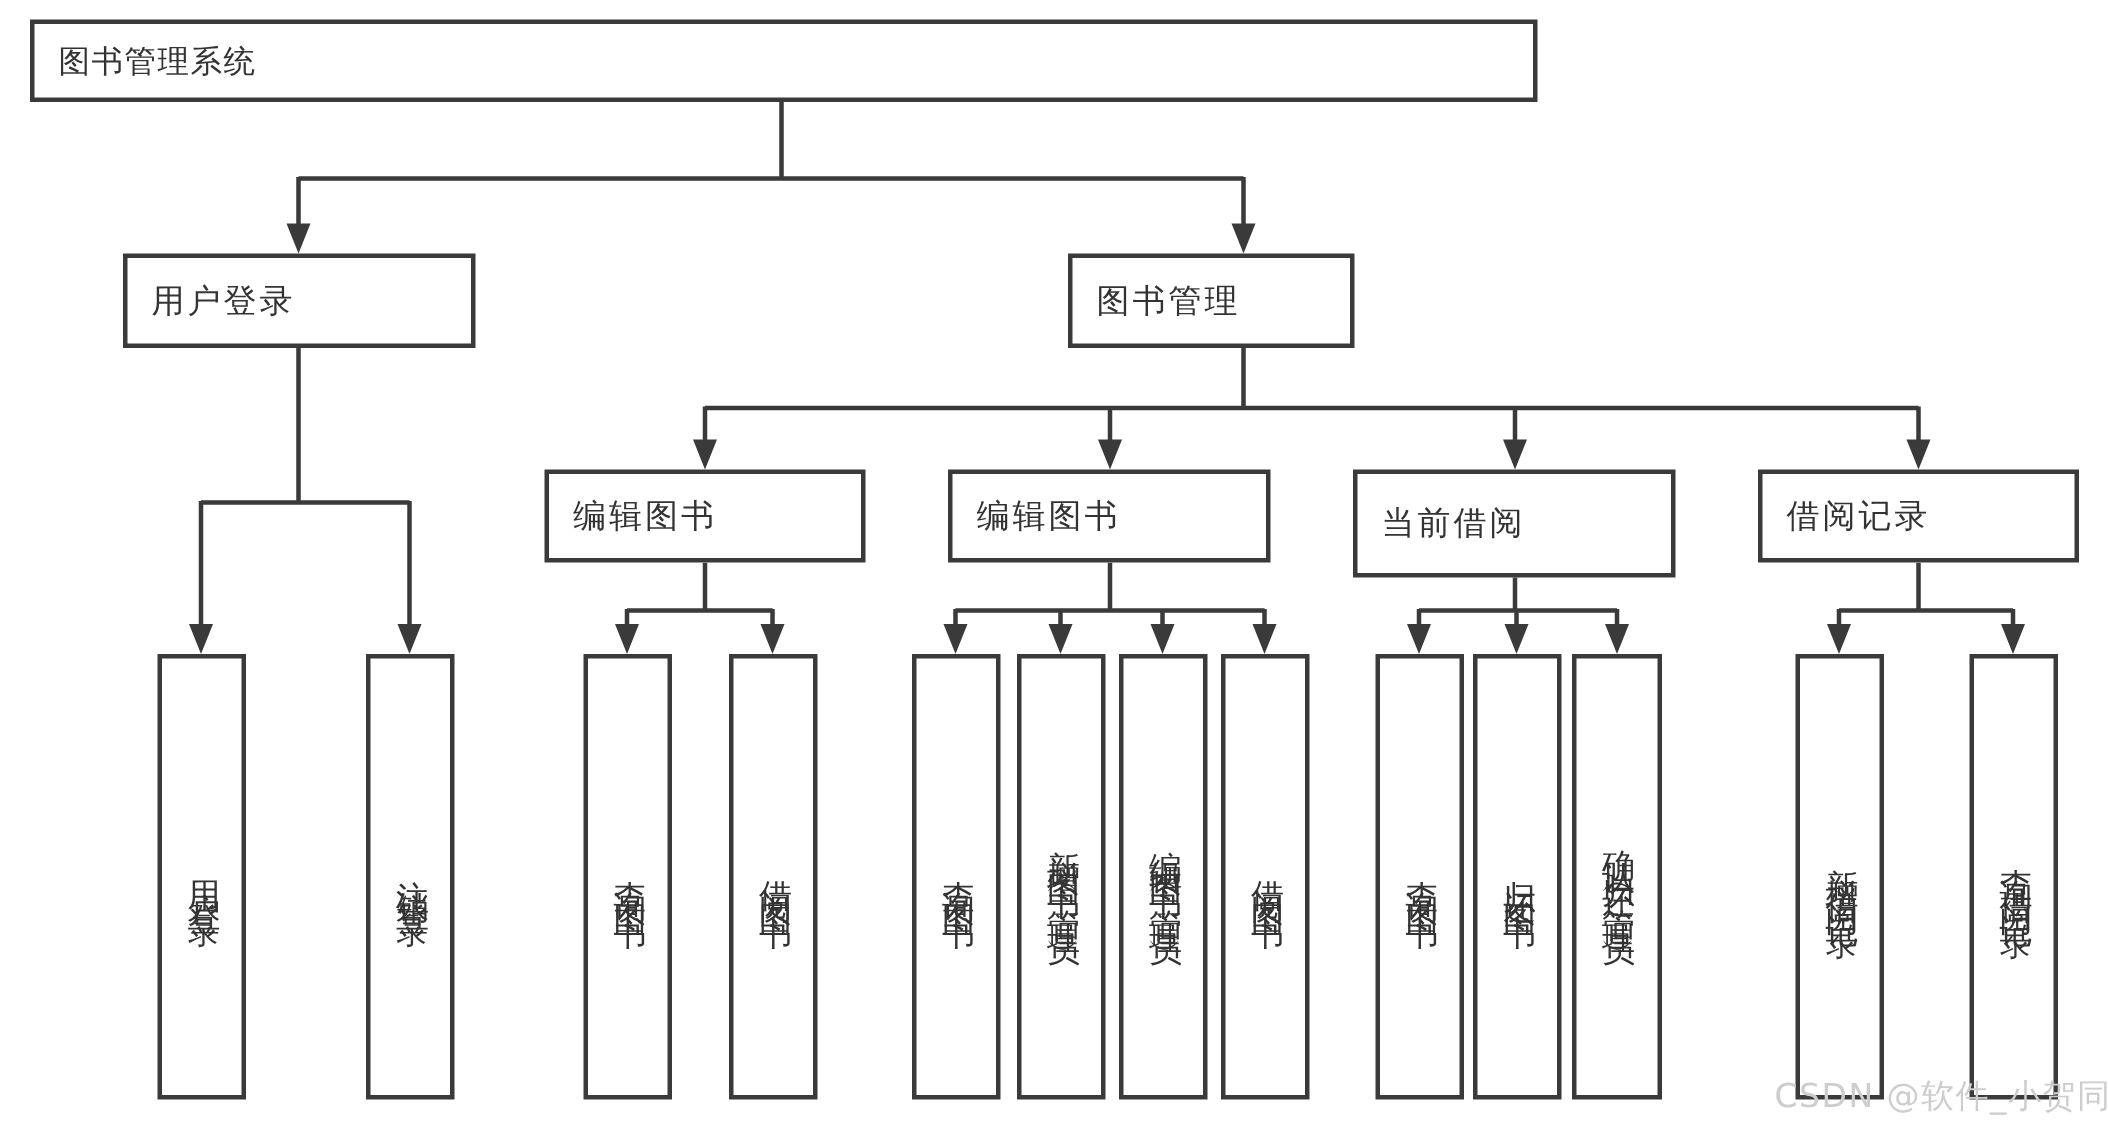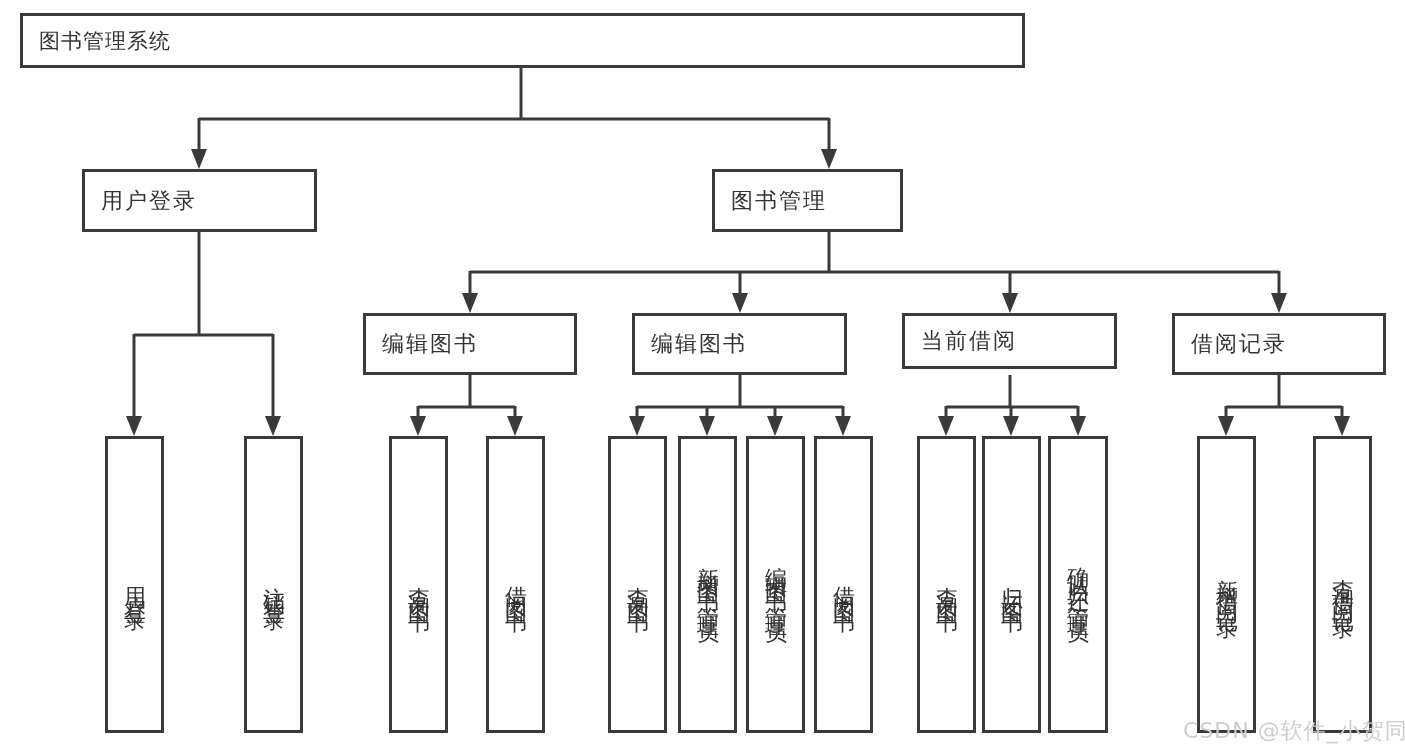--- a/index.html
+++ b/index.html
@@ -99,21 +99,21 @@
   <div class="box" style="left:712px; top:169px; width:191px; height:63px;">
     <span class="hlabel">图书管理</span>
   </div>
 
   <div class="box" style="left:363px; top:313px; width:214px; height:62px;">
     <span class="hlabel">编辑图书</span>
   </div>
   <div class="box" style="left:632px; top:313px; width:215px; height:62px;">
     <span class="hlabel">编辑图书</span>
   </div>
-  <div class="box" style="left:902px; top:313px; width:215px; height:56px;">
+  <div class="box" style="left:902px; top:313px; width:215px; height:72px;">
     <span class="hlabel">当前借阅</span>
   </div>
   <div class="box" style="left:1172px; top:313px; width:214px; height:62px;">
     <span class="hlabel">借阅记录</span>
   </div>
 
   <div class="box leaf" style="left:105px;">
     <span class="vtext">用户登录</span>
   </div>
   <div class="box leaf" style="left:244px;">

